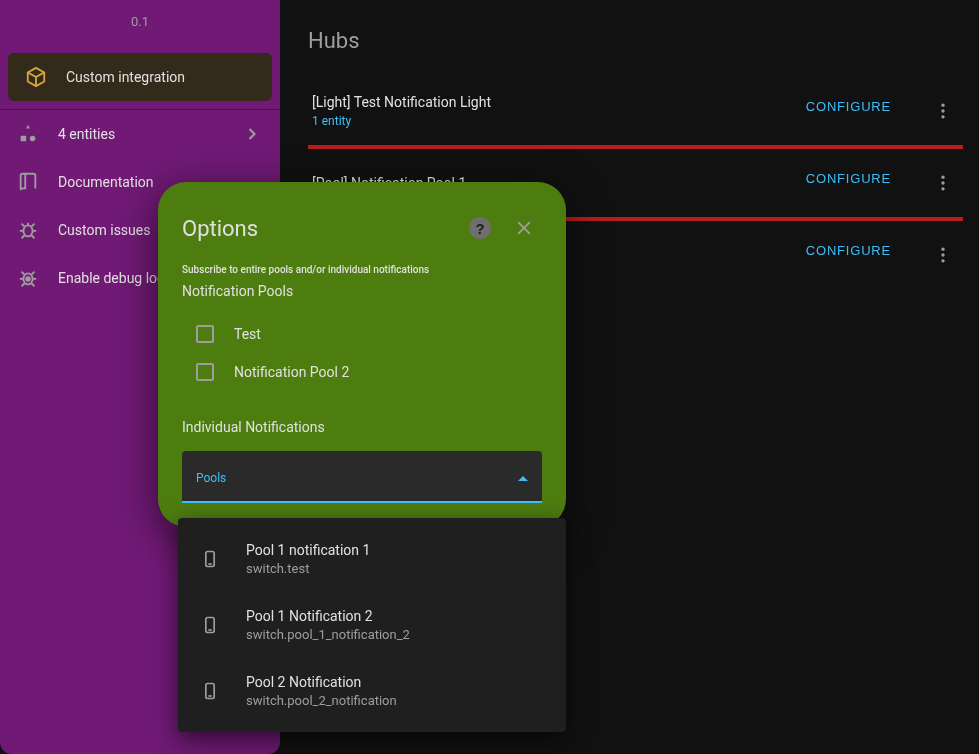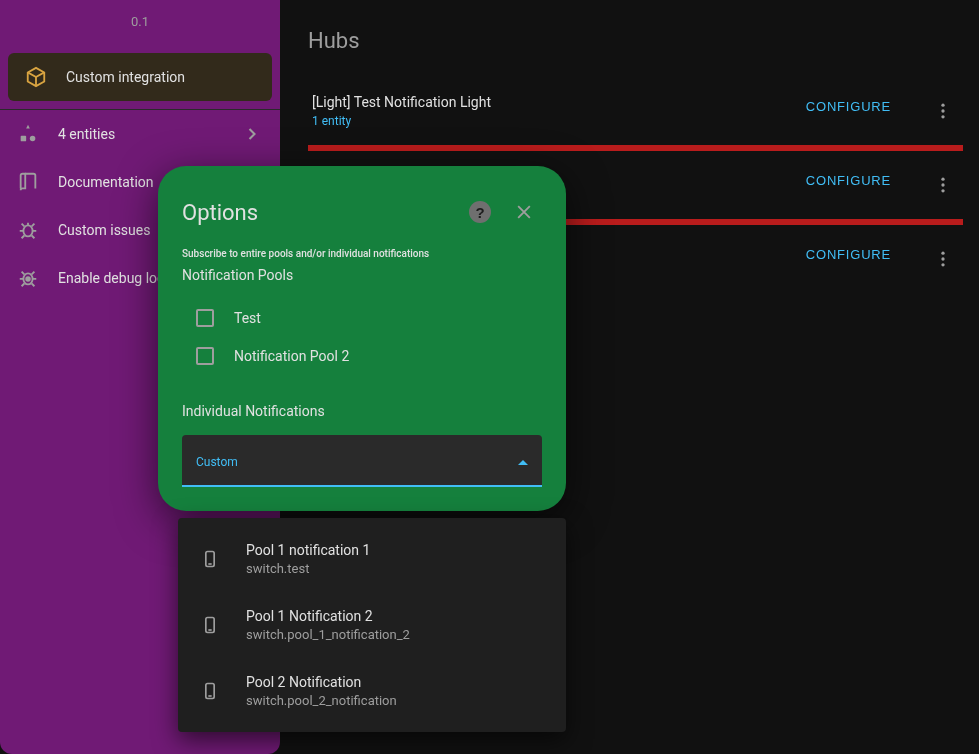--- a/index.html
+++ b/index.html
@@ -79,21 +79,21 @@
   }
   .hub-list {
     display: flex;
     flex-direction: column;
   }
   .hub-item {
     display: flex;
     align-items: center;
     justify-content: space-between;
     padding: 14px 0 14px 4px;
-    border-bottom: 6px solid #b91c1c;
+    border-bottom: 4px solid #b91c1c;
   }
   .hub-item:last-child { border-bottom: none; }
   .hub-info {
     display: flex;
     flex-direction: column;
     gap: 4px;
   }
   .hub-name {
     font-size: 14px;
     color: #e1e1e1;
@@ -126,23 +126,23 @@
     height: 40px;
     border-radius: 50%;
     display: inline-flex;
     align-items: center;
     justify-content: center;
   }
   
   .dialog {
     position: absolute;
     left: 158px;
-    top: 166px;
+    top: 182px;
     width: 408px;
-    background: #15803d;
+    background: #4d7c0f;
     border-radius: 28px;
     box-shadow: 0 10px 40px rgba(0,0,0,0.6);
     padding: 28px 24px 24px 24px;
     z-index: 10;
   }
   .dialog-header {
     display: flex;
     align-items: center;
     justify-content: space-between;
     margin-bottom: 18px;
@@ -423,21 +423,21 @@
     <span>Test</span>
   </div>
   <div class="checkbox-row">
     <div class="checkbox"></div>
     <span>Notification Pool 2</span>
   </div>
 
   <div class="dialog-section-title second">Individual Notifications</div>
 
   <div class="entity-select">
-    <span class="entity-select-label">Custom</span>
+    <span class="entity-select-label">Pools</span>
     <span class="caret-up"></span>
   </div>
 </div>
 
 <div class="dropdown">
   <div class="dropdown-item">
     <span class="icon">
       <svg width="20" height="20" viewBox="0 0 24 24" fill="none" stroke="currentColor" stroke-width="2">
           <rect x="7" y="3" width="10" height="18" rx="2"></rect>
           <line x1="10" y1="18" x2="14" y2="18"></line>

